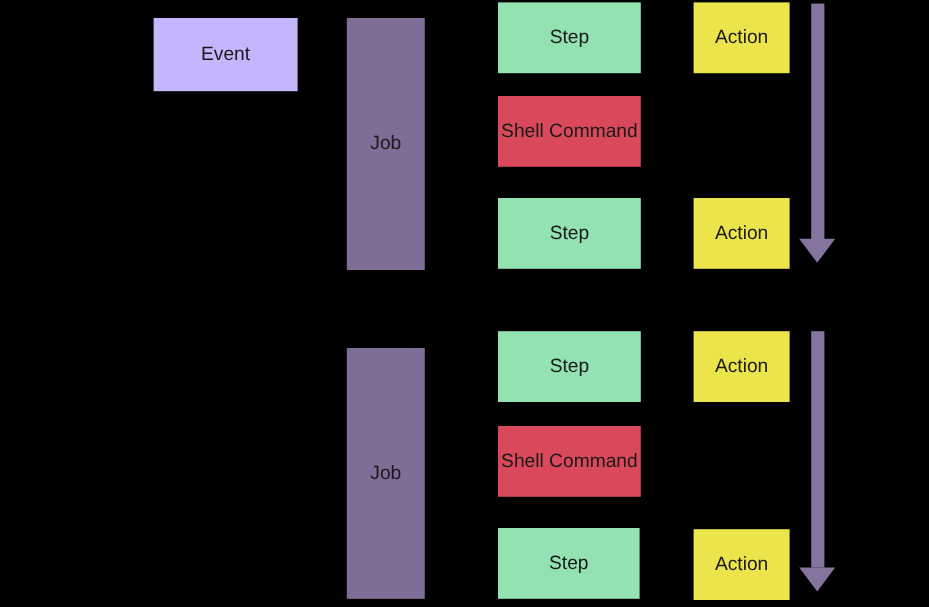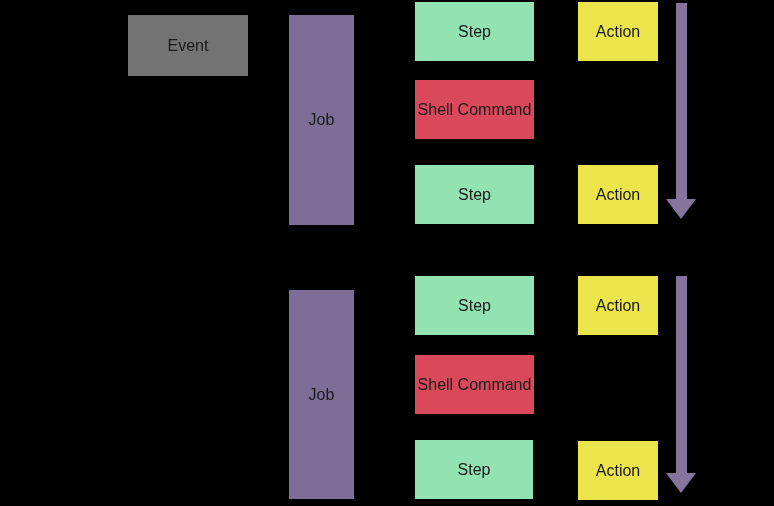--- a/index.html
+++ b/index.html
@@ -46,21 +46,21 @@
   .shaft1 { left: 676px; top: 3px;   height: 197px; }
   .head1  { left: 666px; top: 199px; }
   .shaft2 { left: 676px; top: 276px; height: 197px; }
   .head2  { left: 666px; top: 473px; }
 </style>
 </head>
 <body>
 
 <div class="stage" style="background-color: rgb(0, 0, 0);">
 
-  <div class="node event-box" style="background-color: #737373; color: rgb(26, 26, 26);">Event</div>
+  <div class="node event-box" style="background-color: #c4b5fd; color: rgb(26, 26, 26);">Event</div>
 
   <div class="node job1" style="background-color: rgb(126, 109, 150); color: rgb(26, 26, 26);">Job</div>
 
   <div class="node step-g1-a" style="background-color: rgb(147, 226, 177); color: rgb(26, 26, 26);">Step</div>
 
   <div class="node shell-g1" style="background-color: rgb(217, 73, 91); color: rgb(26, 26, 26);">Shell Command</div>
 
   <div class="node step-g1-b" style="background-color: rgb(147, 226, 177); color: rgb(26, 26, 26);">Step</div>
 
   <div class="node action-g1-a" style="background-color: rgb(235, 229, 75); color: rgb(26, 26, 26);">Action</div>

